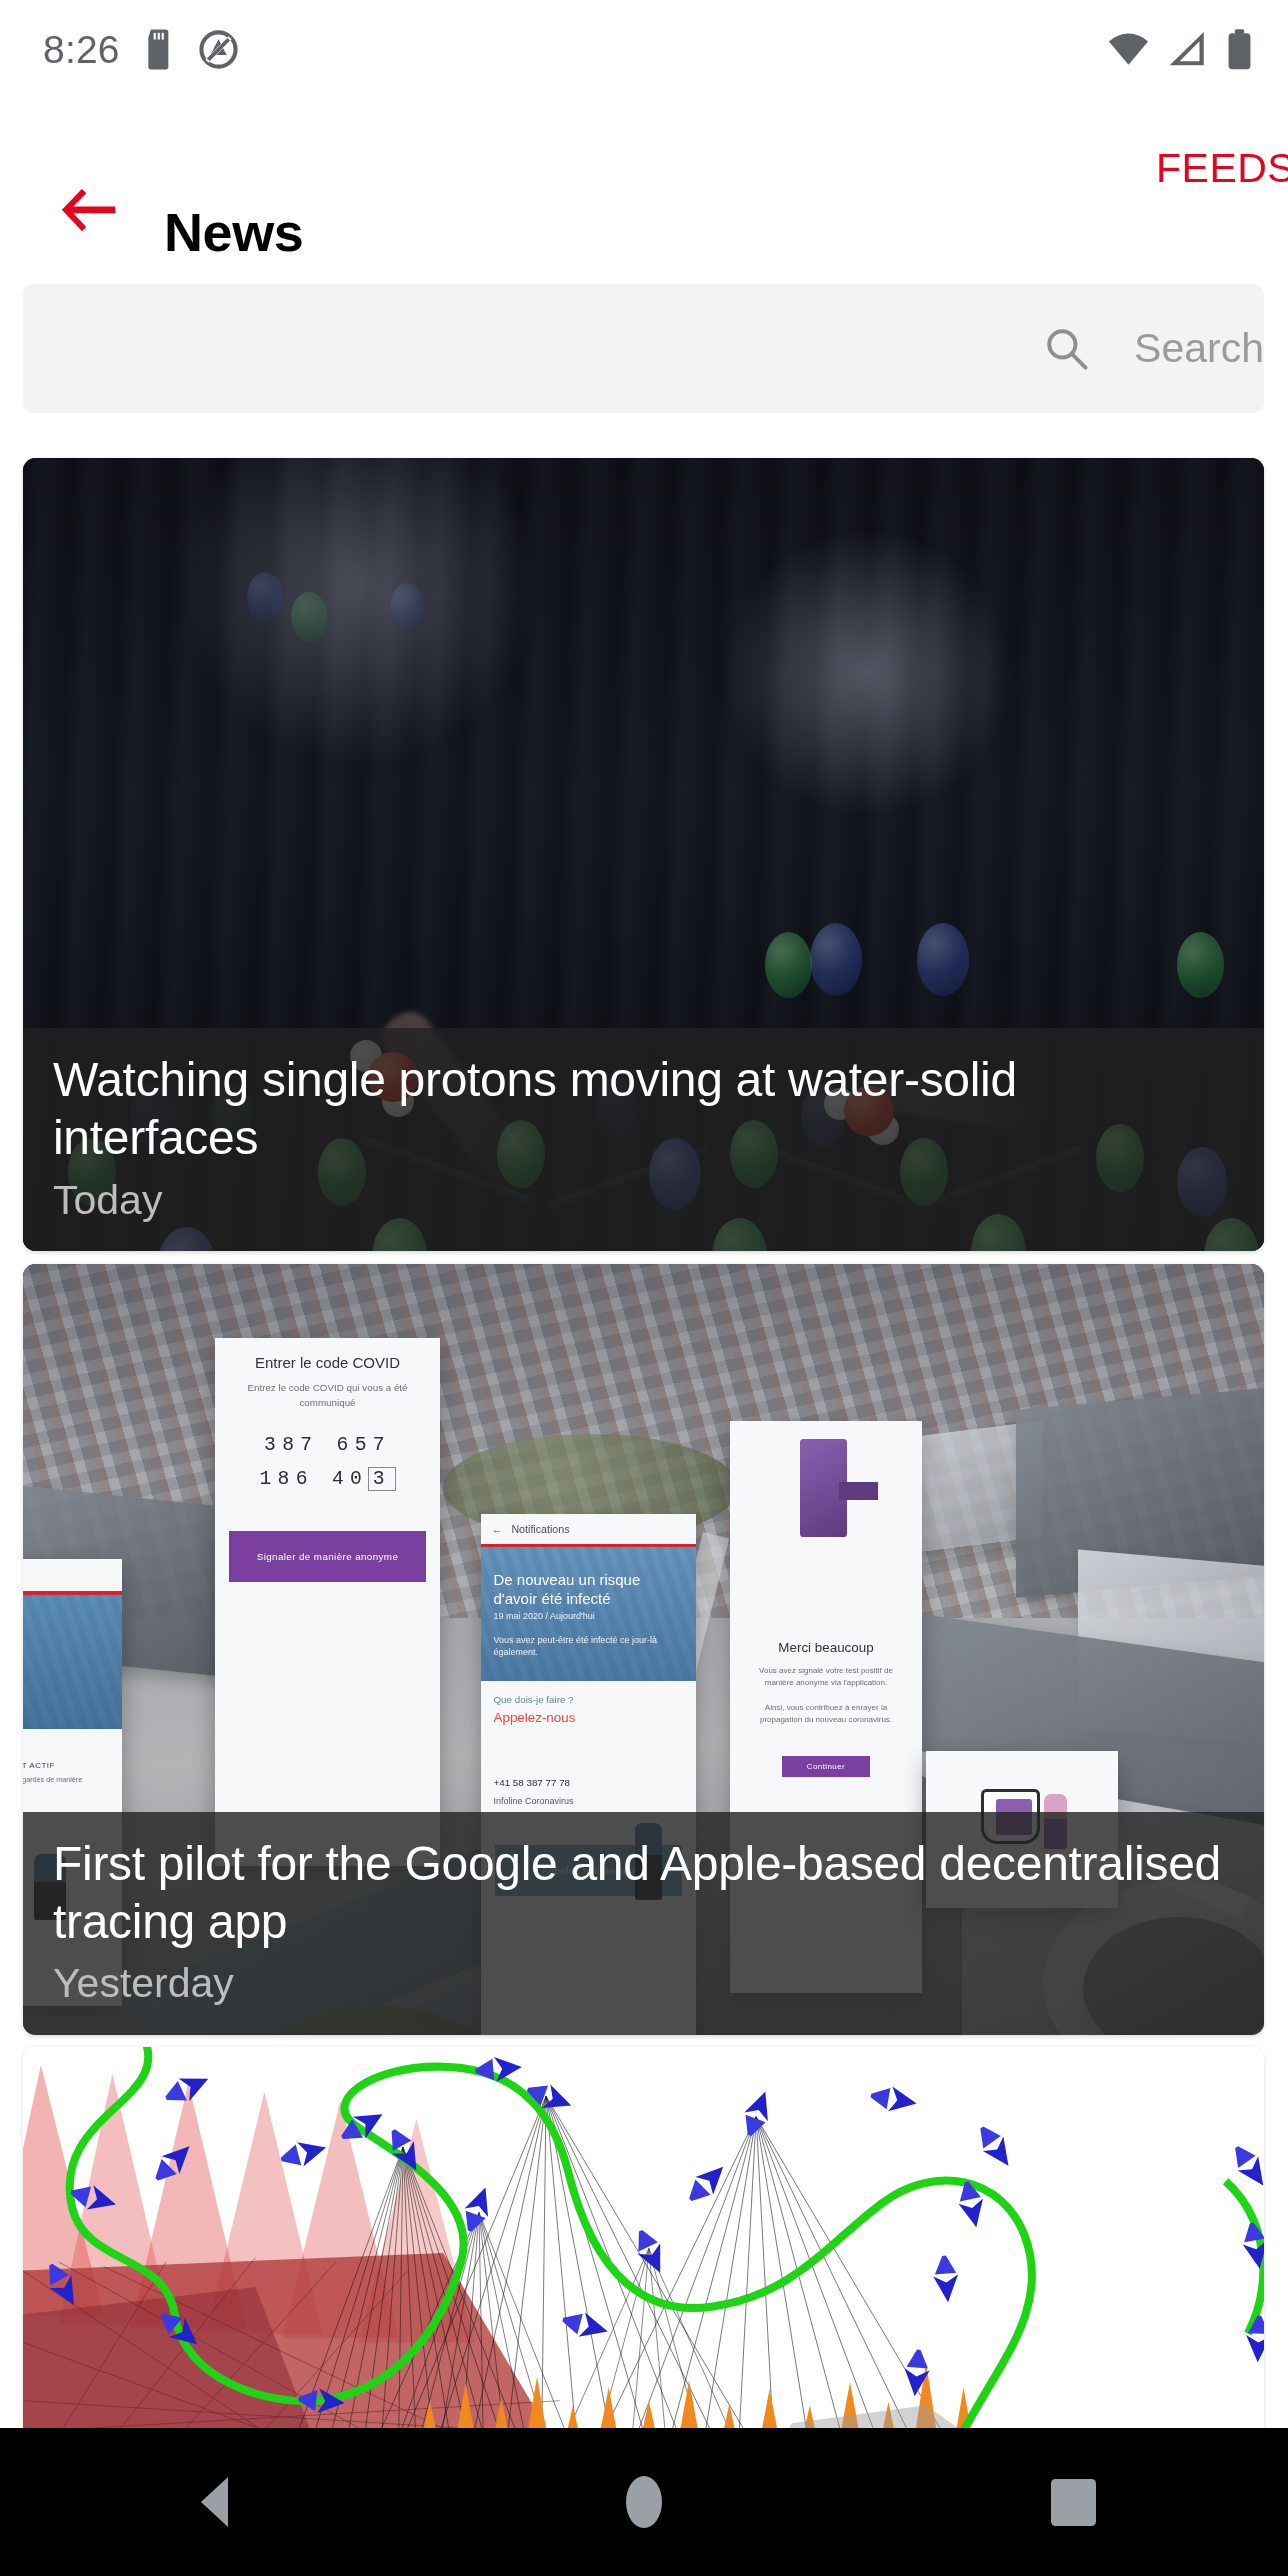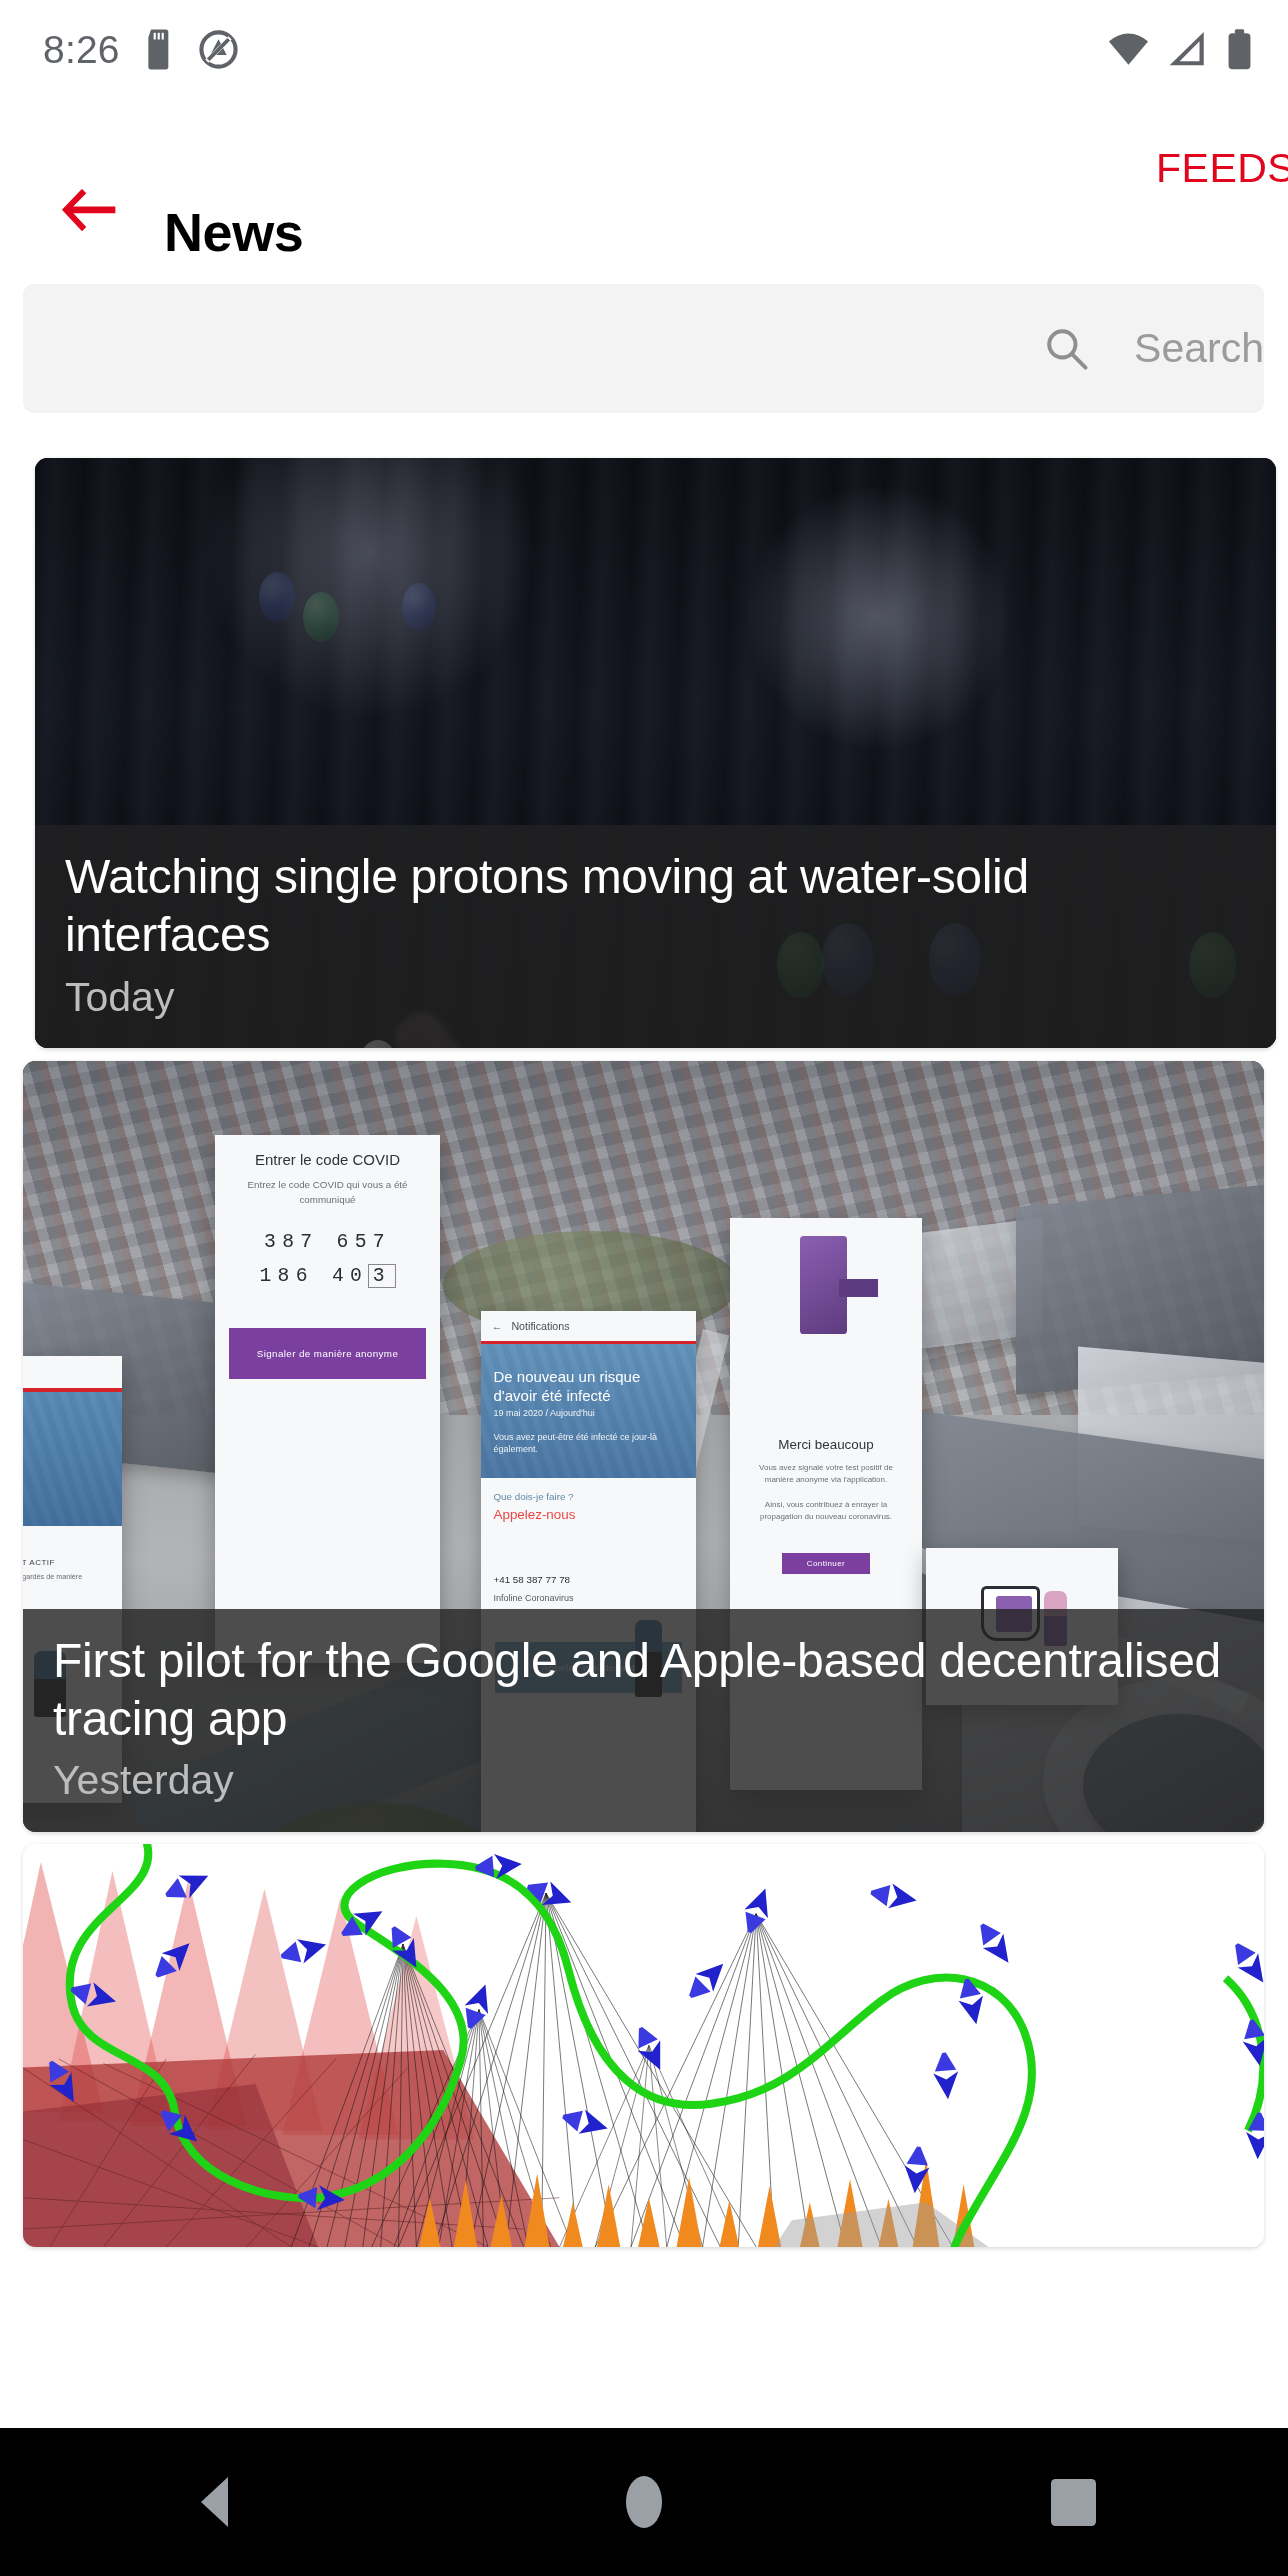--- a/index.html
+++ b/index.html
@@ -152,21 +152,21 @@
   }
   .card-date {
     margin-top: 9px;
     font-size: 41px;
     color: #bdbdbd;
     font-weight: 400;
     line-height: 1.18;
   }
 
   
-  #card-1 { height: 590px; margin-left: 12px; }
+  #card-1 { height: 793px; }
   
   #card-2 { height: 771px; }
   
   #card-3 { height: 403px; background:#ffffff; }
 
   
   .art-molecular {
     position: absolute; inset: 0;
     background:
       radial-gradient(circle at 27% 16%, rgba(200,205,225,0.30) 0%, rgba(0,0,0,0) 16%),

